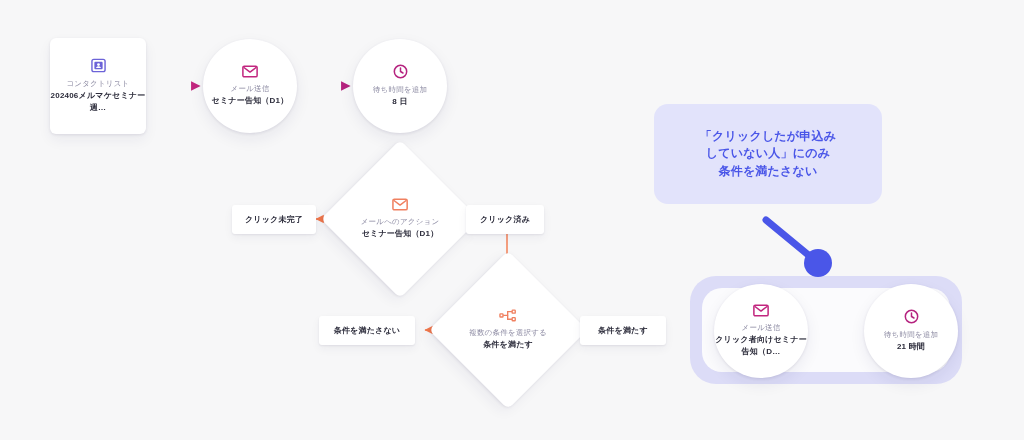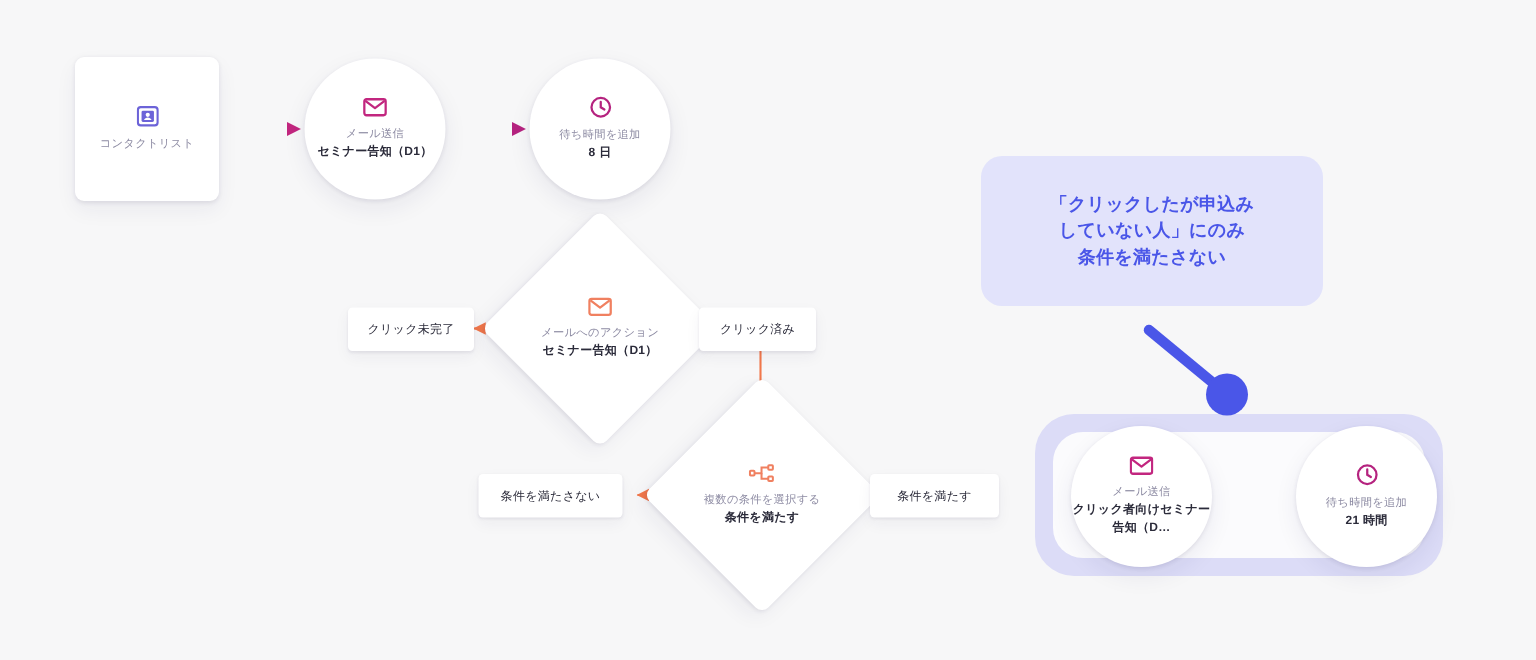--- a/index.html
+++ b/index.html
@@ -32,21 +32,21 @@
   .n-title{font-size:7.5px;color:#8d8ba3;line-height:1.45;letter-spacing:.2px;margin-top:5px;}
   .n-sub{font-size:8px;color:#2b2b3a;font-weight:bold;line-height:1.5;letter-spacing:.2px;
          max-width:96px;}
   .n-sub.wide{max-width:120px;}
 
   .ico{display:block;line-height:0;margin-bottom:1px;}
 
   
   .pill{position:absolute;background:#ffffff;border-radius:3px;
         display:flex;align-items:center;justify-content:center;
-        font-size:8px;color:#2b2b3a;font-weight:normal;letter-spacing:.2px;
+        font-size:8px;color:#2b2b3a;font-weight:bold;letter-spacing:.2px;
         box-shadow:0 1px 2px rgba(35,30,80,.08),0 4px 10px rgba(35,30,80,.05);}
 
   
   .group-outer{position:absolute;background:#dcdcf7;border-radius:26px;}
   .group-inner{position:absolute;background:#fbfbfd;border-radius:20px;}
 
   
   .callout{position:absolute;background:#e2e3fb;border-radius:14px;
            display:flex;align-items:center;justify-content:center;}
   .callout-text{font-size:12px;line-height:1.42;color:#4a56e8;font-weight:bold;
@@ -109,20 +109,21 @@
   <div class="node card" style="left:50px;top:38px;">
     <span class="ico">
       <svg width="15" height="15" viewBox="0 0 16 16">
         <rect x="1" y="1.5" width="14" height="13" rx="2" fill="none" stroke="#6c63d8" stroke-width="1.5"></rect>
         <rect x="3.6" y="4" width="8.8" height="8" rx="1" fill="#6c63d8"></rect>
         <circle cx="8" cy="7" r="1.5" fill="#ffffff"></circle>
         <path d="M5.3 10.6c.5-1.2 1.5-1.8 2.7-1.8s2.2.6 2.7 1.8z" fill="#ffffff"></path>
       </svg>
     </span>
     <div class="n-title">コンタクトリスト</div>
+    <div class="n-sub">202406メルマケセミナー週…</div>
   </div>
 
   <div class="node circle" style="left:203px;top:39px;">
     <span class="ico">
       <svg width="16" height="13" viewBox="0 0 18 14">
         <rect x="1" y="1" width="16" height="12" rx="1.6" fill="none" stroke="#c2267f" stroke-width="1.7"></rect>
         <path d="M1.8 2.2 L9 7.6 L16.2 2.2" fill="none" stroke="#c2267f" stroke-width="1.7" stroke-linejoin="round"></path>
       </svg>
     </span>
     <div class="n-title">メール送信</div>

